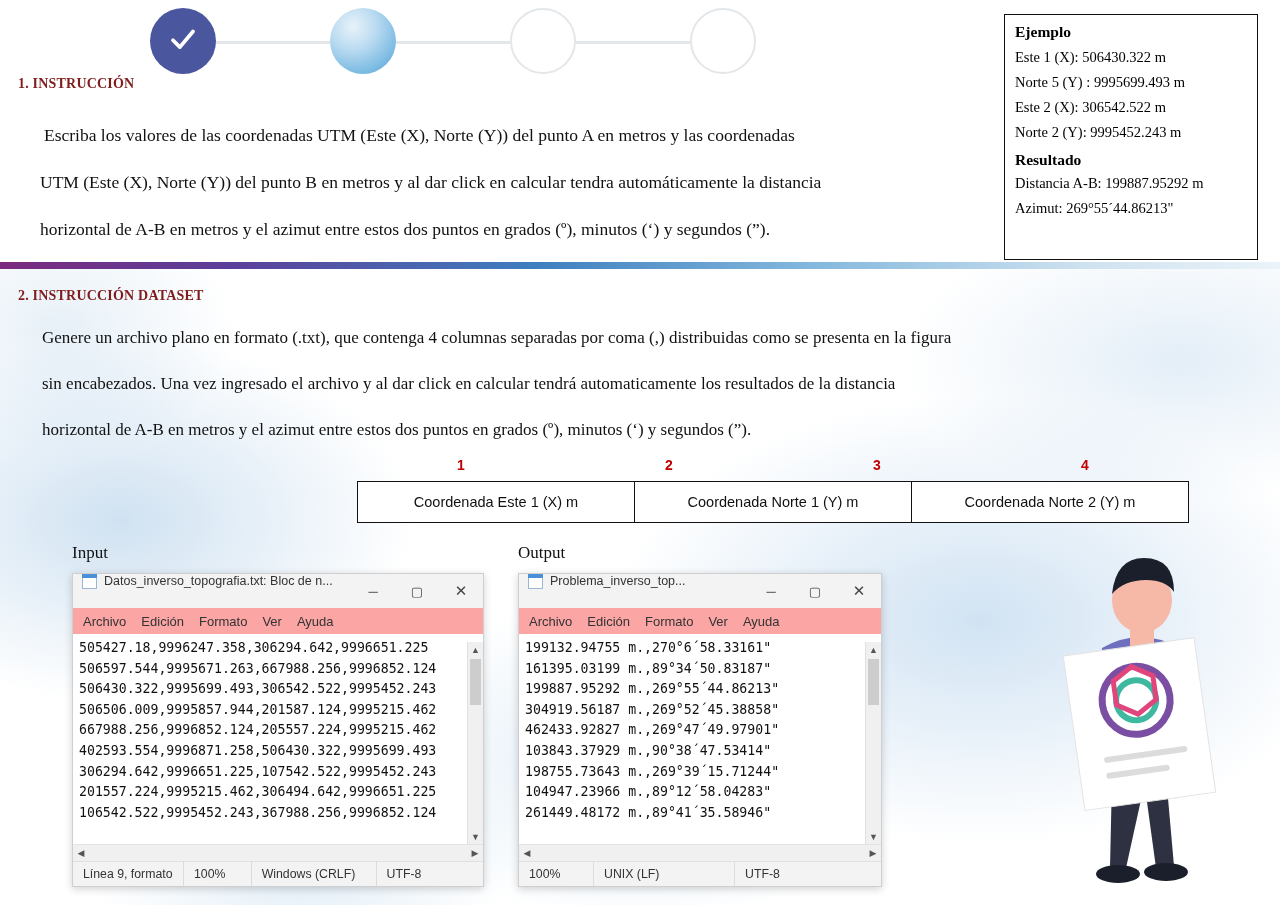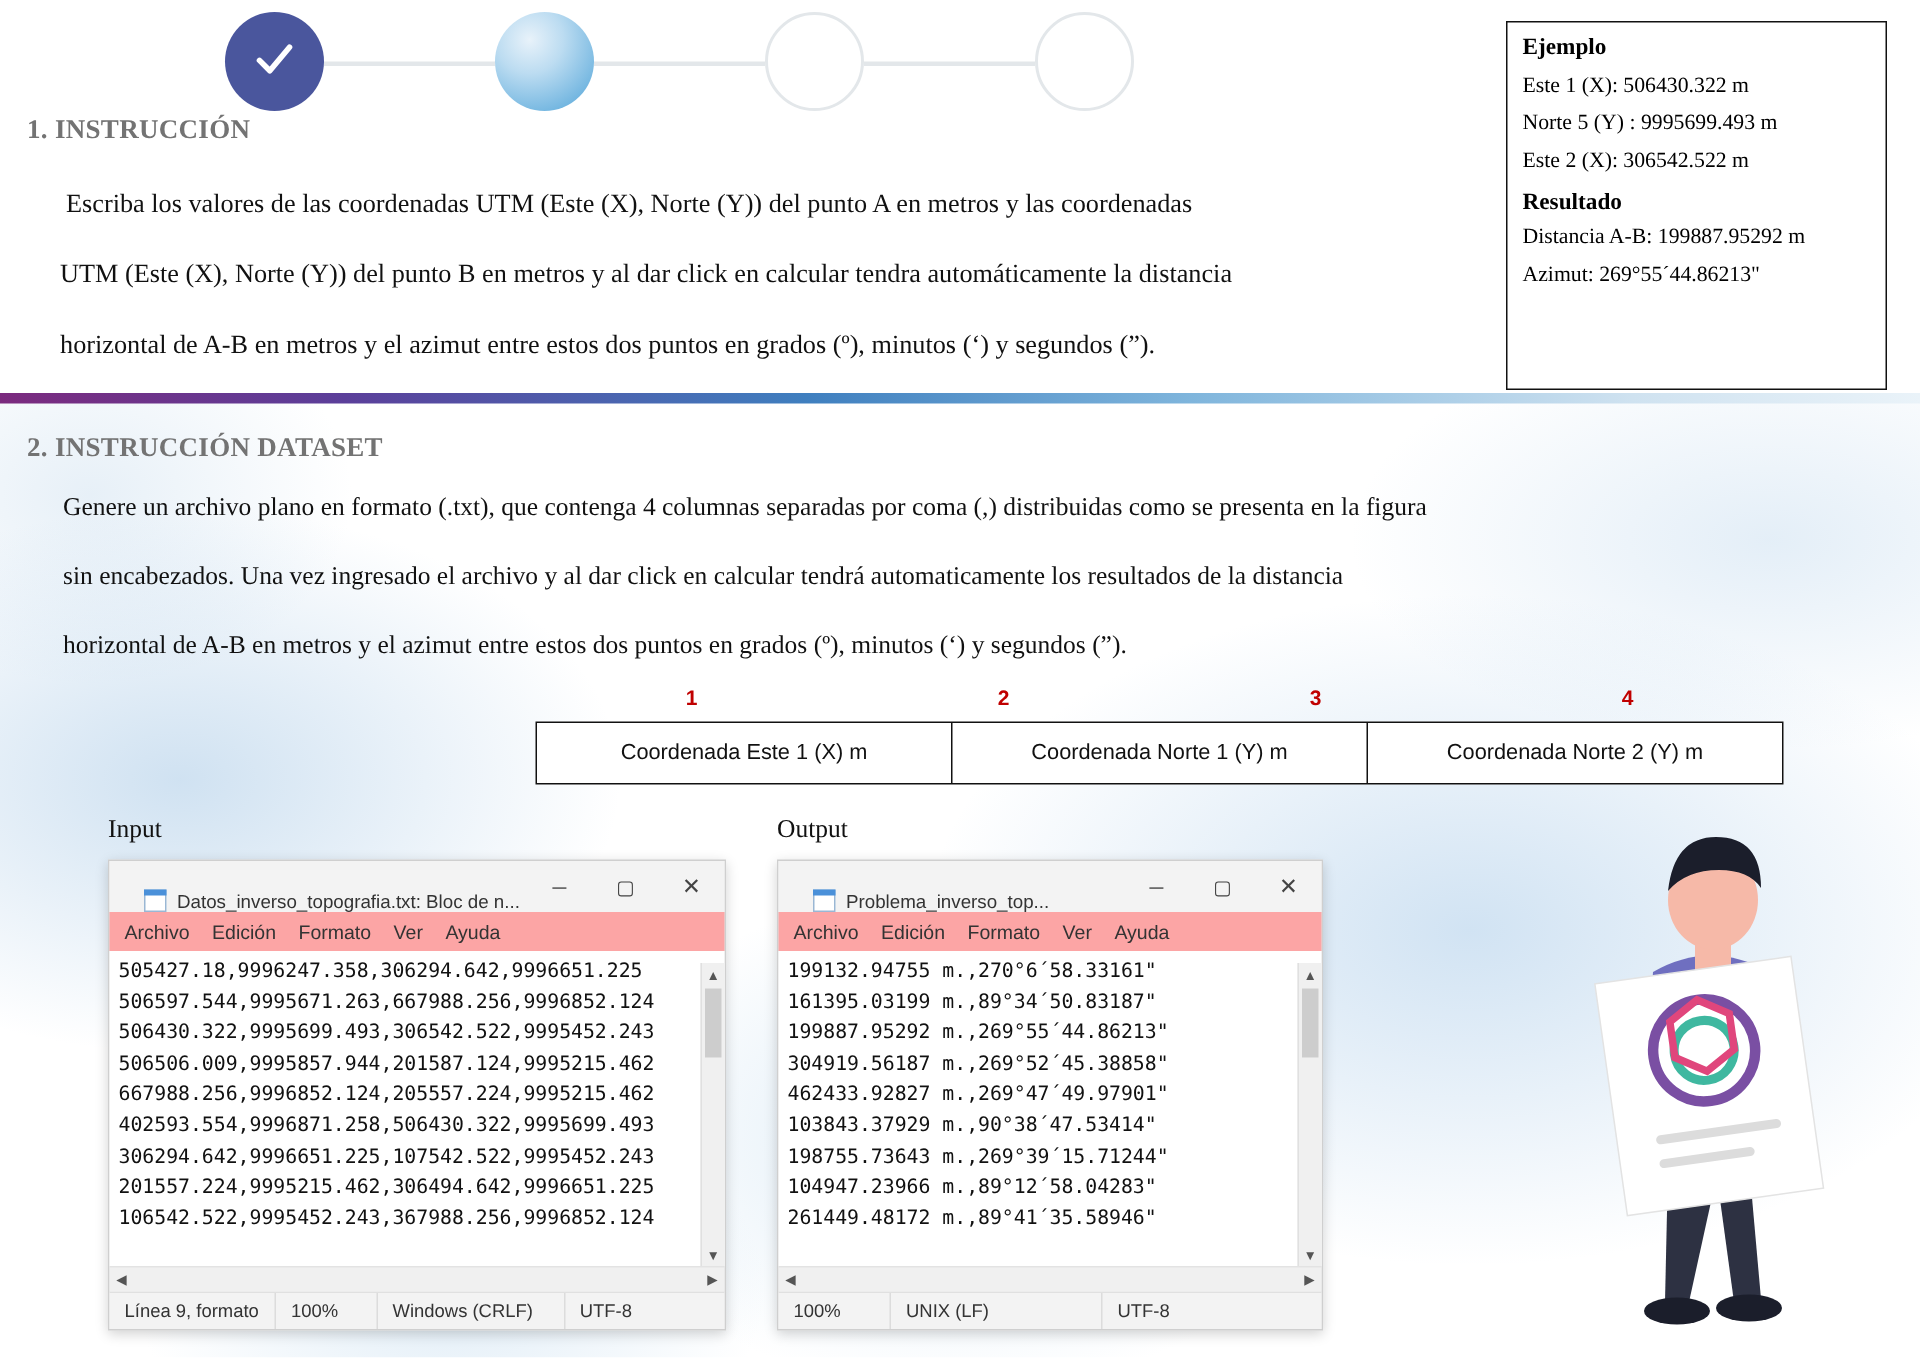--- a/index.html
+++ b/index.html
@@ -26,41 +26,41 @@
   
   .stepper{position:absolute;left:150px;top:8px;width:660px;height:70px;}
   .step-line{position:absolute;top:33px;height:3px;background:#e3e7ea;}
   .circle{position:absolute;top:0;width:66px;height:66px;border-radius:50%;box-sizing:border-box;}
   .c1{left:0;background:#4a569d;display:flex;align-items:center;justify-content:center;}
   .c1 svg{width:30px;height:30px;}
   .c2{left:180px;background:radial-gradient(circle at 35% 28%, #e8f2fa 0%, #bcdcf1 35%, #4ea3d8 100%);}
   .c3{left:360px;border:2px solid #e3e7ea;background:transparent;}
   .c4{left:540px;border:2px solid #e3e7ea;background:transparent;}
 
-  .h1{position:absolute;font-weight:bold;font-size:18px;color:#737373;letter-spacing:.2px;}
+  .h1{position:absolute;font-weight:bold;font-size:14px;color:#7f1d1d;letter-spacing:.2px;}
   .para{position:absolute;font-size:17.5px;color:#111;line-height:47px;}
 
   
   .example{position:absolute;left:1004px;top:14px;width:254px;height:246px;border:1px solid #111;background:#fff;box-sizing:border-box;padding:8px 10px;}
   .example .ttl{font-weight:bold;font-size:15.5px;margin-bottom:4px;}
   .example .ln{font-size:14.5px;line-height:25px;}
   .example .ttl2{font-weight:bold;font-size:15.5px;margin-top:6px;margin-bottom:2px;}
 
   
   .colnums{position:absolute;left:357px;top:457px;width:832px;height:22px;display:flex;}
   .colnums span{flex:1;text-align:center;color:#c00000;font-weight:bold;font-size:14px;font-family:"Liberation Sans",sans-serif;}
   .coltable{position:absolute;left:357px;top:481px;width:832px;height:42px;display:flex;border:1px solid #111;box-sizing:border-box;background:#fff;}
   .coltable div{flex:1;display:flex;align-items:center;justify-content:center;font-family:"Liberation Sans",sans-serif;font-size:14.5px;color:#111;border-right:1px solid #111;box-sizing:border-box;}
   .coltable div:last-child{border-right:none;}
 
   .iolabel{position:absolute;font-weight:normal;font-size:17px;color:#111;}
 
   
   .np{position:absolute;background:#f3f3f3;border:1px solid #cfcfcf;box-shadow:0 2px 8px rgba(0,0,0,.18);font-family:"Liberation Sans",sans-serif;}
-  .np .tbar{height:34px;display:flex;align-items:flex-end;padding-left:23px;background:#f3f3f3;}
+  .np .tbar{height:34px;display:flex;align-items:flex-start;padding-left:9px;background:#f3f3f3;}
   .np .doc-icon{width:15px;height:15px;margin-right:7px;flex:0 0 auto;position:relative;}
   .np .doc-icon .sheet{position:absolute;inset:0;background:#fff;border:1px solid #9ab7d4;}
   .np .doc-icon .strip{position:absolute;left:0;top:0;width:100%;height:4px;background:#4a90d9;}
   .np .title{font-size:12.5px;color:#333;white-space:nowrap;overflow:hidden;text-overflow:ellipsis;flex:1;}
   .np .wbtns{display:flex;align-items:center;}
   .np .wbtn{width:44px;height:34px;display:flex;align-items:center;justify-content:center;color:#444;font-size:13px;}
   .np .wbtn.close{font-size:15px;}
   .np .menu{height:26px;display:flex;align-items:center;gap:15px;padding-left:10px;background:#fca5a5;font-size:13px;color:#333;}
   .np .body{background:#fff;position:relative;font-family:"DejaVu Sans Mono", monospace;font-size:13.2px;color:#111;line-height:20.6px;padding:4px 6px;overflow:hidden;}
   .np .vsb{position:absolute;right:0;top:0;width:15px;height:100%;background:#f0f0f0;border-left:1px solid #e0e0e0;}
@@ -103,20 +103,21 @@
 <div class="h1" style="left:18px;top:76px;">1. INSTRUCCIÓN</div>
 <div class="para" style="left:44px;top:112px;width:950px;">Escriba los valores de las coordenadas UTM (Este (X), Norte (Y)) del punto A en metros y las coordenadas</div>
 <div class="para" style="left:40px;top:159px;width:960px;">UTM (Este (X), Norte (Y)) del punto B en metros  y al dar click en calcular tendra automáticamente la distancia</div>
 <div class="para" style="left:40px;top:206px;width:960px;"> horizontal de A-B en metros y el azimut entre estos dos puntos en  grados (º), minutos (‘) y segundos (”).</div>
 
 <div class="example">
   <div class="ttl">Ejemplo</div>
   <div class="ln">Este 1 (X): 506430.322 m</div>
   <div class="ln">Norte 5 (Y) : 9995699.493 m</div>
   <div class="ln">Este 2 (X): 306542.522 m</div>
+  <div class="ln">Norte 2 (Y): 9995452.243 m</div>
   <div class="ttl2">Resultado</div>
   <div class="ln">Distancia A-B: 199887.95292 m</div>
   <div class="ln">Azimut: 269°55´44.86213"</div>
 </div>
 
 <div class="h1" style="left:18px;top:288px;text-align:right;">2. INSTRUCCIÓN DATASET</div>
 <div class="para" style="left:42px;top:314px;width:1240px;font-size:17px;">Genere un archivo plano en formato (.txt), que contenga 4 columnas separadas por coma (,) distribuidas como se presenta en la figura</div>
 <div class="para" style="left:42px;top:360px;width:1240px;font-size:17px;">sin encabezados. Una vez ingresado el archivo y al dar click en calcular tendrá  automaticamente los resultados de la distancia</div>
 <div class="para" style="left:42px;top:406px;width:1240px;font-size:17px;">horizontal de A-B en metros y el azimut entre estos dos puntos en  grados (º), minutos (‘) y segundos (”).</div>
 

